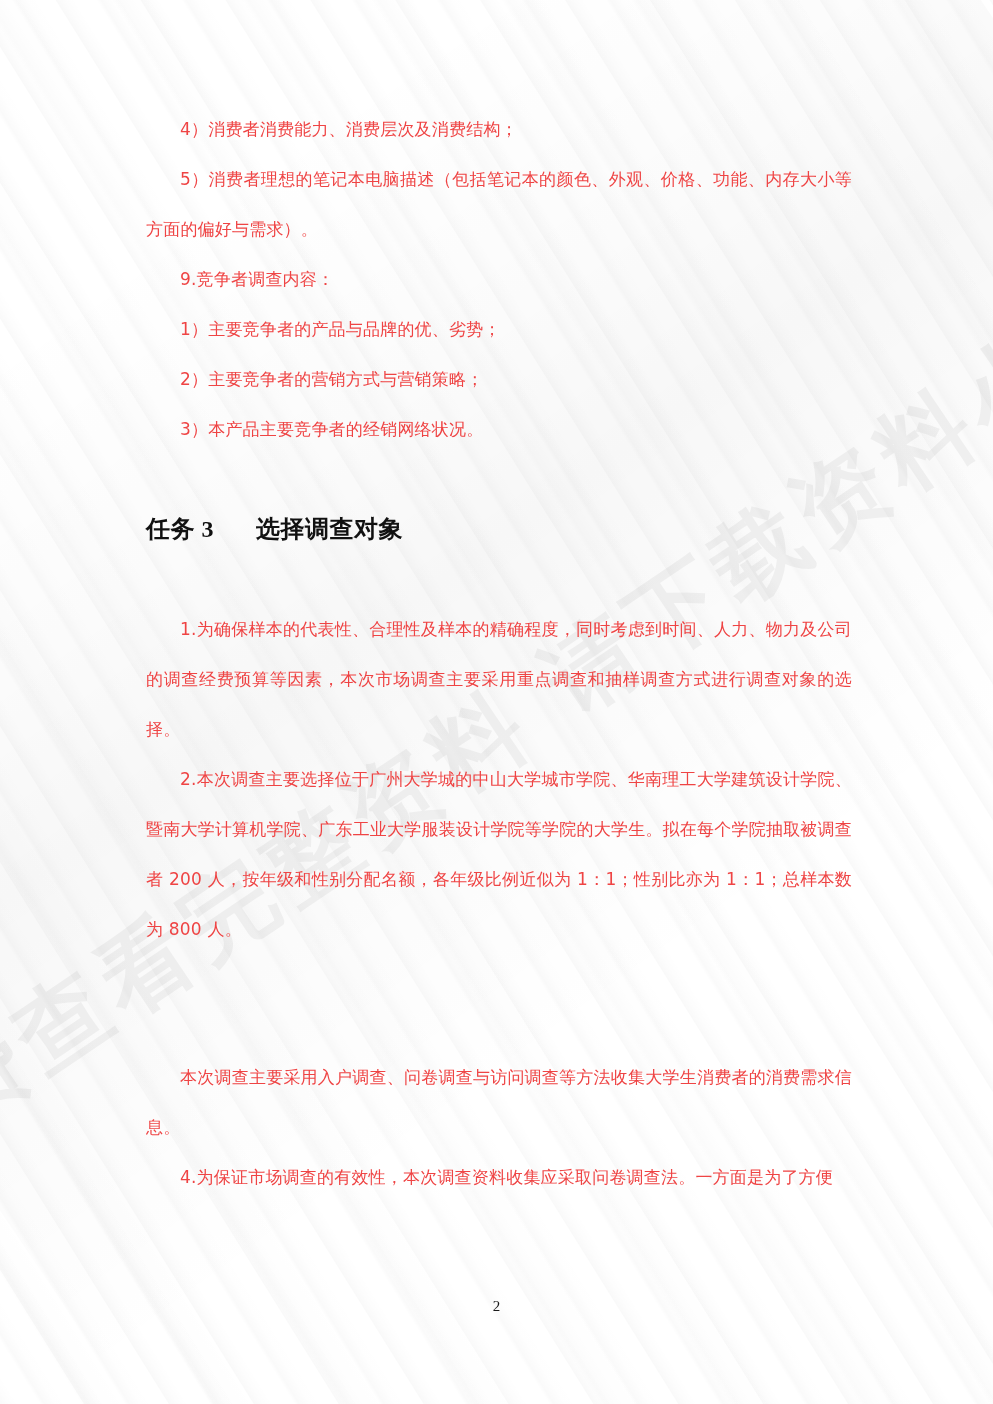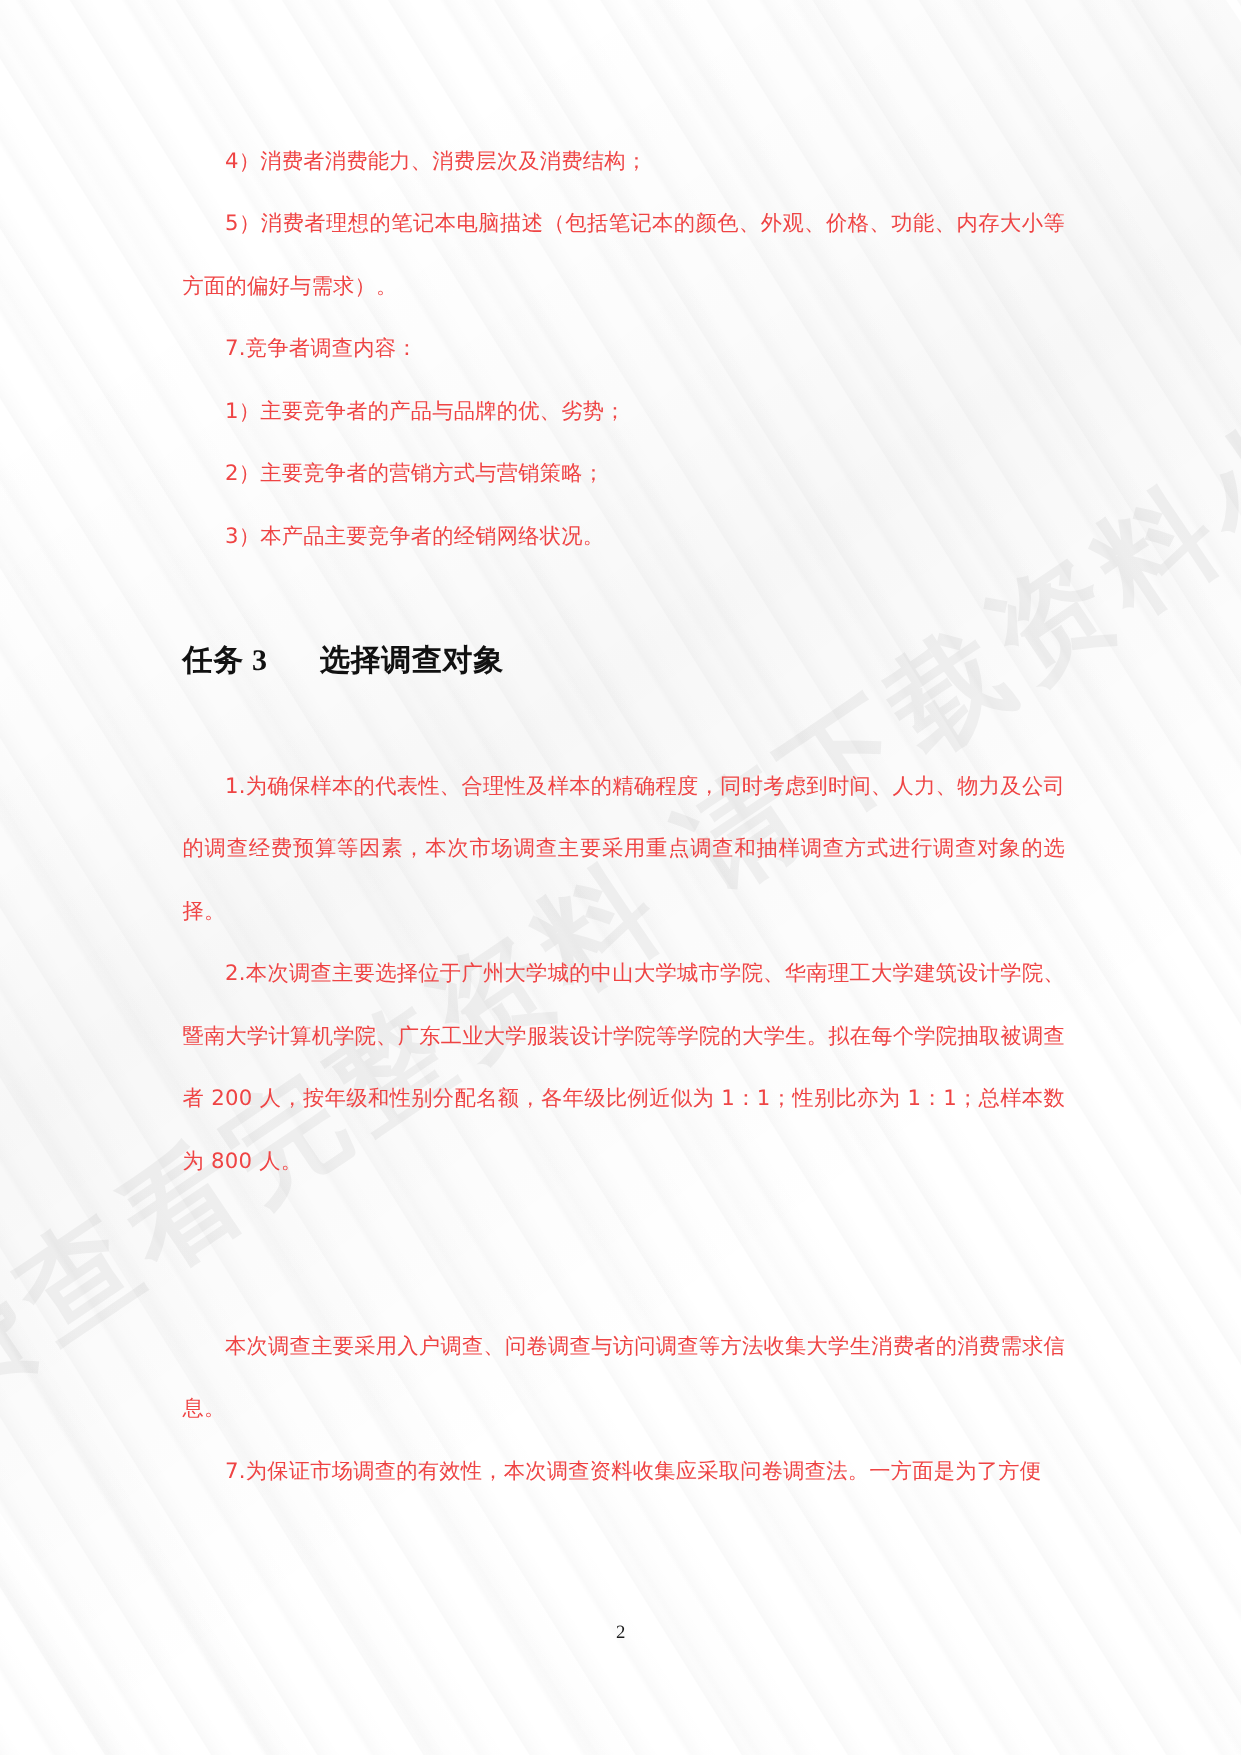--- a/index.html
+++ b/index.html
@@ -159,40 +159,40 @@
     <div class="wm-streaks"></div>
     <div class="wm-streaks b"></div>
     <div id="watermark-text"><span>免费查看完整资料 请下载资料小料</span></div>
   </div>
 
   <div id="content">
     <div class="doc-body">
 
       <p class="para indent2">4）消费者消费能力、消费层次及消费结构；</p>
       <p class="para indent2">5）消费者理想的笔记本电脑描述（包括笔记本的颜色、外观、价格、功能、内存大小等方面的偏好与需求）。</p>
-      <p class="para indent2">7.竞争者调查内容：</p>
+      <p class="para indent2">9.竞争者调查内容：</p>
       <p class="para indent2">1）主要竞争者的产品与品牌的优、劣势；</p>
       <p class="para indent2">2）主要竞争者的营销方式与营销策略；</p>
       <p class="para indent2">3）本产品主要竞争者的经销网络状况。</p>
 
       <div class="spacer-lg"></div>
 
       <h2 class="task-heading"><span>任务 3</span><span class="gap"></span><span>选择调查对象</span></h2>
 
       <div class="spacer-lg"></div>
 
       <p class="para indent2">1.为确保样本的代表性、合理性及样本的精确程度，同时考虑到时间、人力、物力及公司的调查经费预算等因素，本次市场调查主要采用重点调查和抽样调查方式进行调查对象的选择。</p>
       <p class="para indent2">2.本次调查主要选择位于广州大学城的中山大学城市学院、华南理工大学建筑设计学院、暨南大学计算机学院、广东工业大学服装设计学院等学院的大学生。拟在每个学院抽取被调查者 200 人，按年级和性别分配名额，各年级比例近似为 1：1；性别比亦为 1：1；总样本数为 800 人。</p>
 
       <div class="spacer-xl"></div>
 
 
       <div class="spacer-sm"></div>
 
       <p class="para indent2">本次调查主要采用入户调查、问卷调查与访问调查等方法收集大学生消费者的消费需求信息。</p>
-      <p class="para indent2">7.为保证市场调查的有效性，本次调查资料收集应采取问卷调查法。一方面是为了方便</p>
+      <p class="para indent2">4.为保证市场调查的有效性，本次调查资料收集应采取问卷调查法。一方面是为了方便</p>
 
     </div>
 
     <div id="page-number">2</div>
   </div>
 
 </div>
 
 </body></html>

